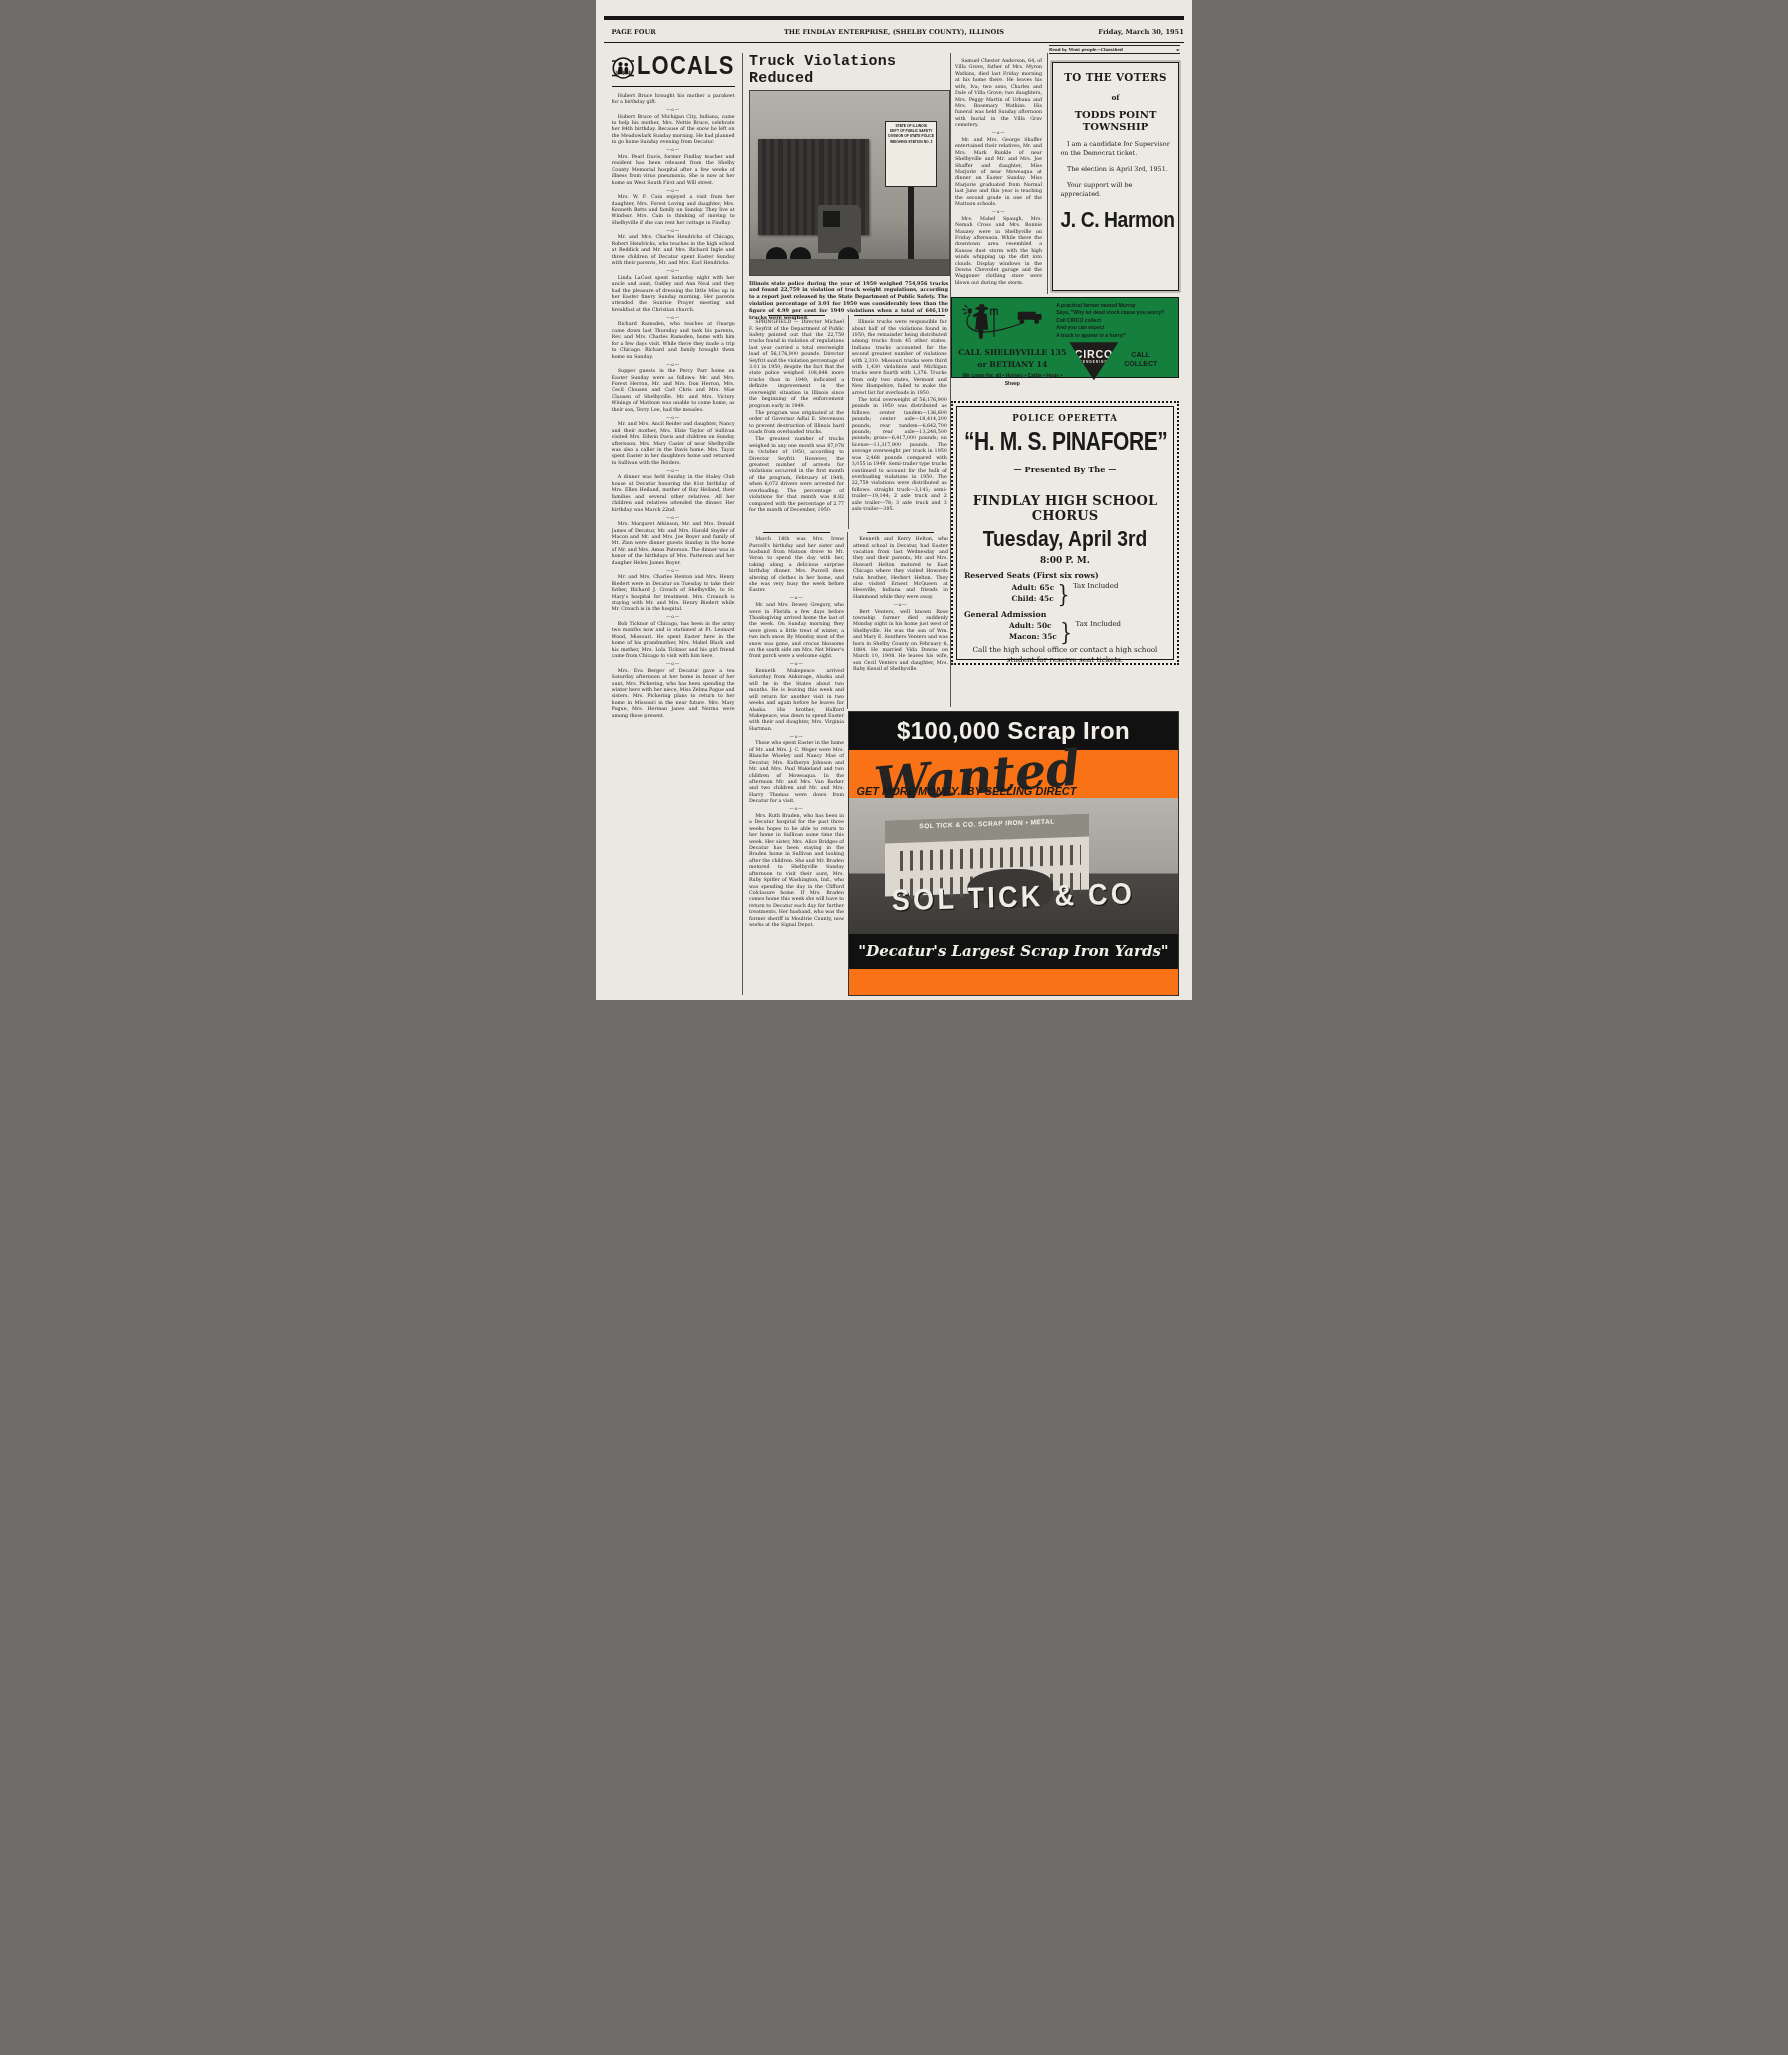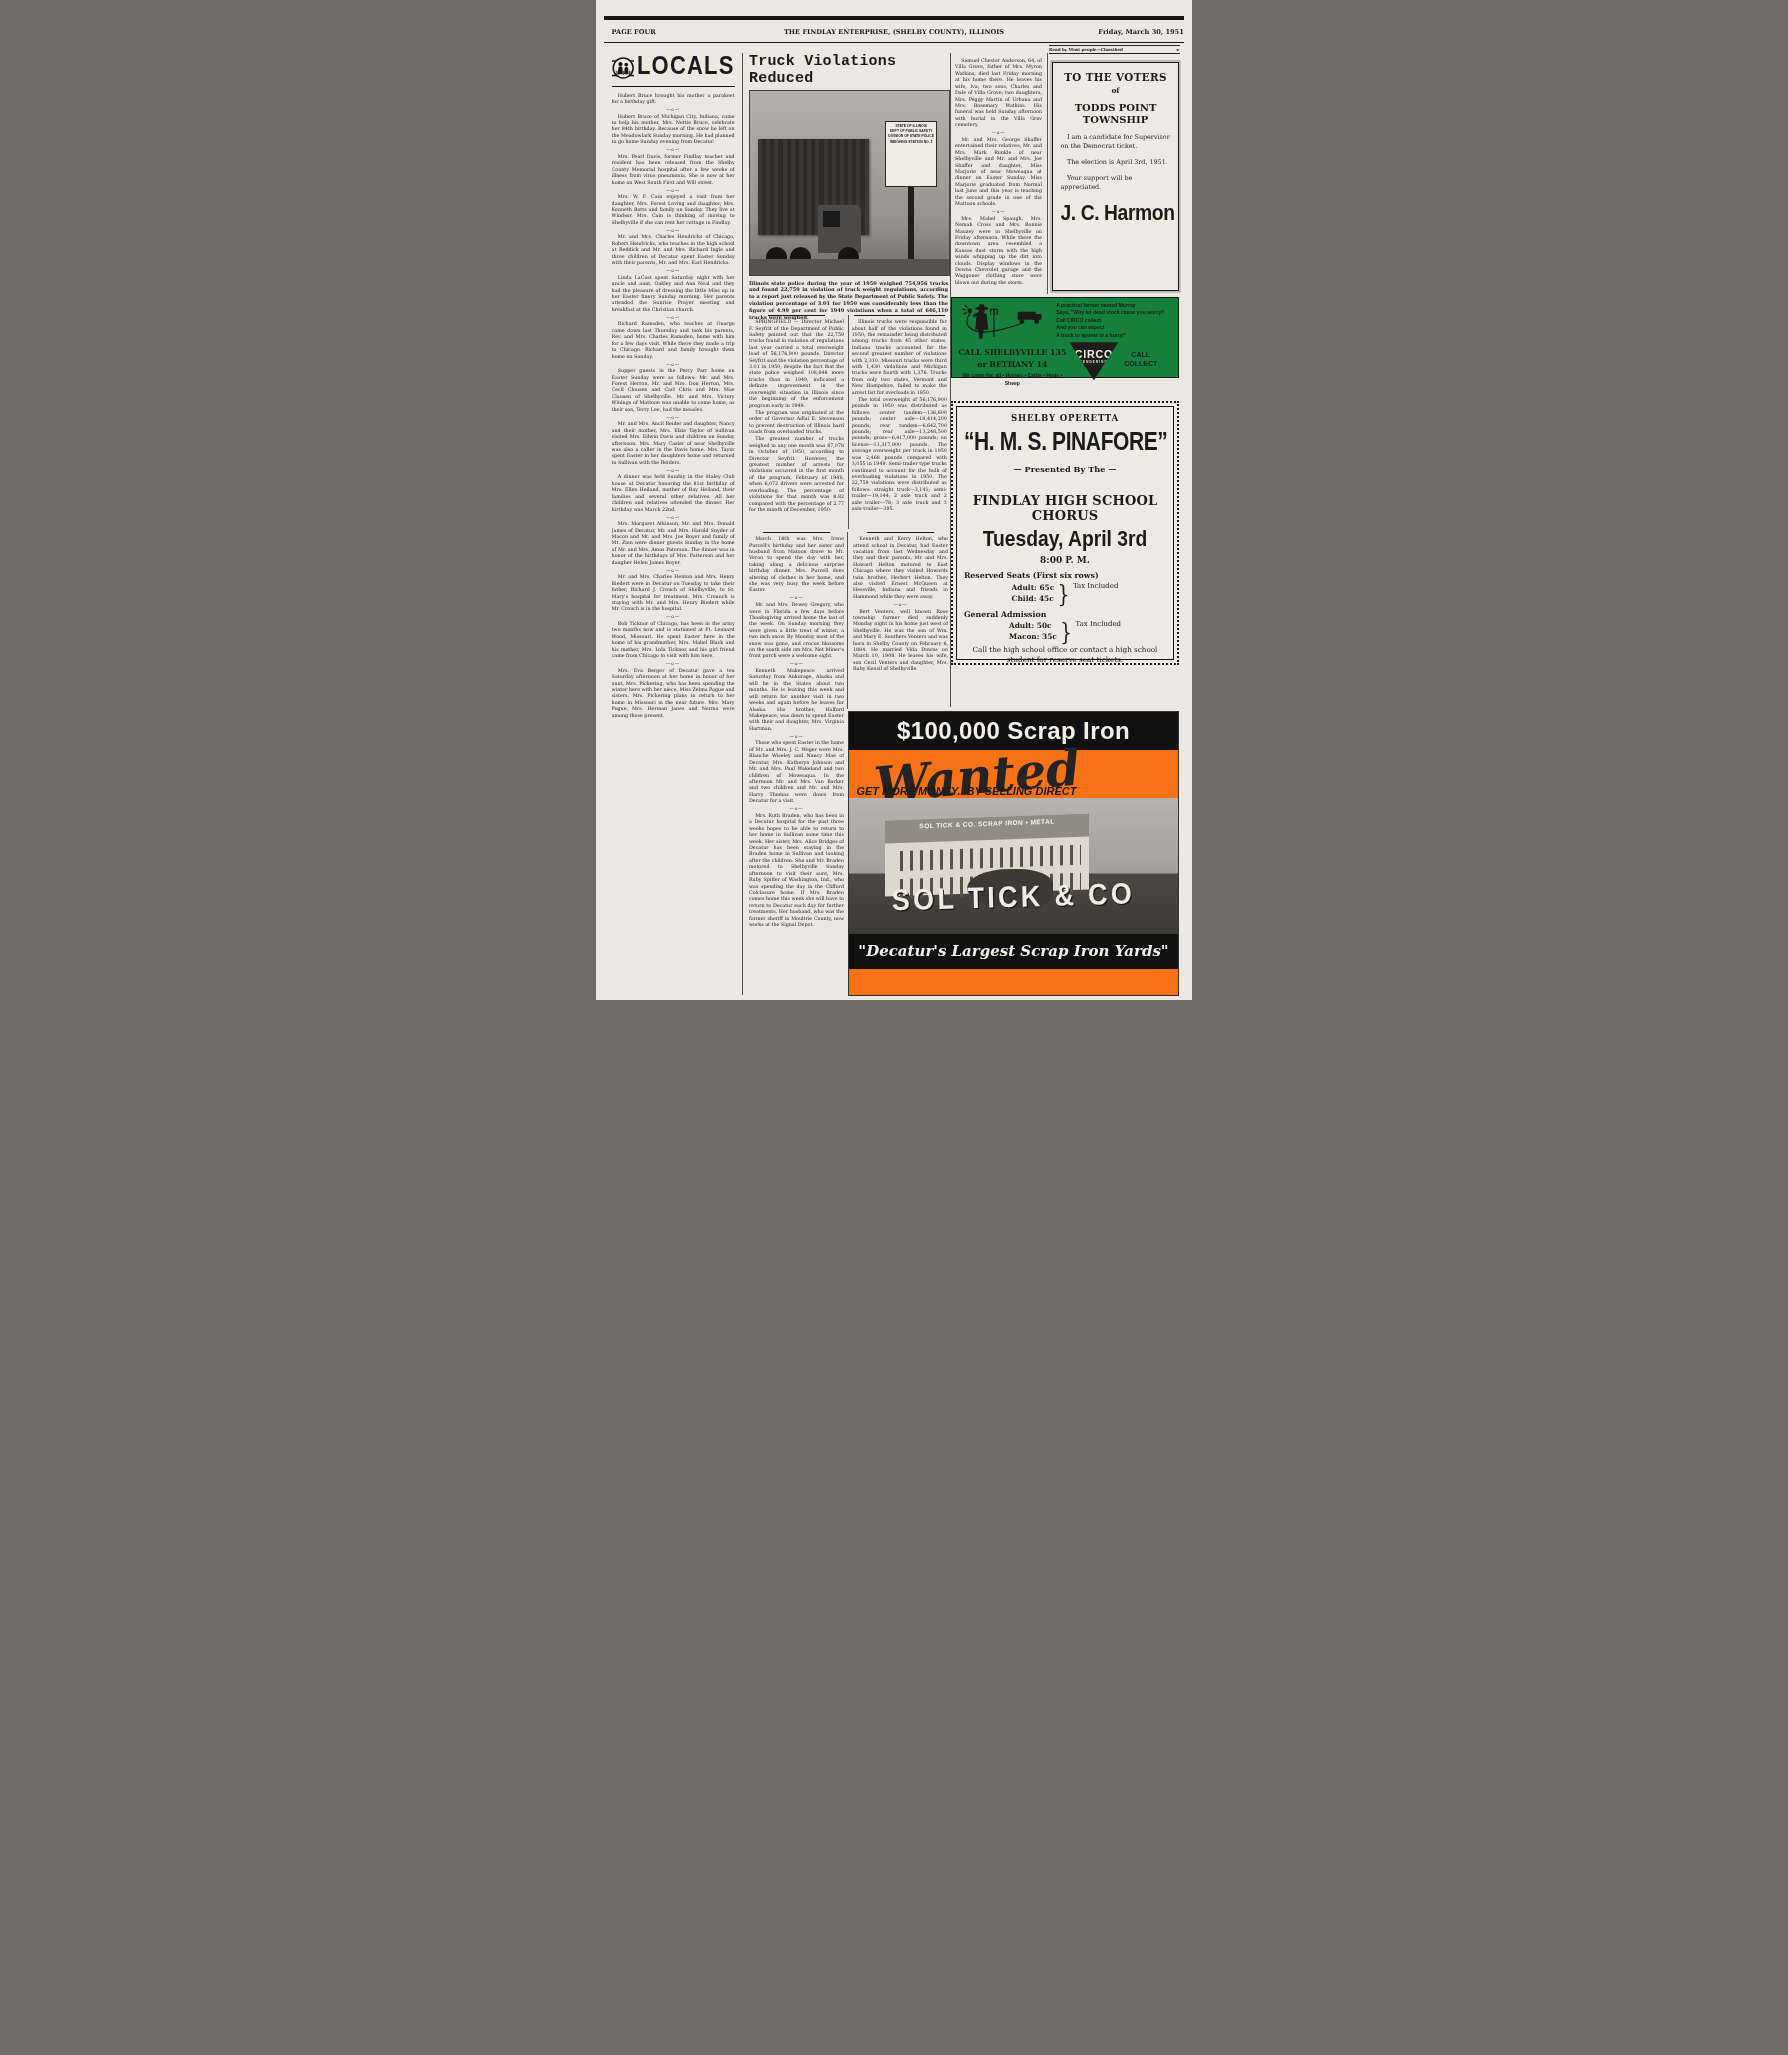--- a/index.html
+++ b/index.html
@@ -45,21 +45,21 @@
   .artcol.second .toprule{width:96%;}
   .artdiv{position:absolute;left:99px;top:0;bottom:0;width:0.4px;background:#55534f;}
   
   .colB{position:absolute;left:153px;top:532px;width:95px;height:464px;overflow:hidden;}
   .colC{position:absolute;left:257px;top:532px;width:95px;height:178px;overflow:hidden;}
   .colD{position:absolute;left:359px;top:58px;width:87px;height:233px;overflow:hidden;}
   
   .voters{position:absolute;left:456px;top:62px;width:127px;height:229px;border:1.2px solid #181818;box-shadow:0 0 0 0.8px #ebe8e1,0 0 0 1.2px #181818;
           background:#edeae3;padding:8.2px 7.4px;box-sizing:border-box;text-align:center;}
   .voters .t1{font-weight:bold;font-size:10.3px;letter-spacing:0.4px;}
-  .voters .t2{font-weight:bold;font-size:7.4px;margin-top:3px;}
+  .voters .t2{font-weight:bold;font-size:7.4px;margin-top:10px;}
   .voters .t3{font-weight:bold;font-size:10px;margin-top:6.6px;line-height:1.2;}
   .voters p{font-size:6.4px;text-align:left;text-indent:6.6px;line-height:1.35;margin:7.4px 0 0 0;}
   .voters .sig{font-family:"Liberation Sans",sans-serif;font-weight:bold;font-size:19.3px;letter-spacing:-0.4px;
                transform:scaleY(1.15);margin-top:10.7px;white-space:nowrap;}
   
   .circo{position:absolute;left:355px;top:297px;width:228px;height:81px;border:1.6px solid #161616;background:#15803d;
          box-sizing:border-box;padding:2.5px 3.3px;}
   .circo-top{display:flex;}
   .circo-art{width:46%;height:41px;position:relative;}
   .circo-verse{width:54%;font-family:"Liberation Sans",sans-serif;font-weight:bold;font-size:5.1px;line-height:1.45;padding-top:1.6px;}
@@ -311,21 +311,21 @@
       </div>
       <div class="collect">
         <div>CALL</div>
         <div>COLLECT</div>
       </div>
     </div>
   </div>
 
   <div class="pinafore">
     <div class="pin-inner">
-      <div class="pin-kicker">SHELBY OPERETTA</div>
+      <div class="pin-kicker">POLICE OPERETTA</div>
       <div class="pin-title">“H. M. S. PINAFORE”</div>
       <div class="pin-presented">— Presented By The —</div>
       <div class="pin-group">FINDLAY HIGH SCHOOL CHORUS</div>
       <div class="pin-date">Tuesday, April 3rd</div>
       <div class="pin-time">8:00 P. M.</div>
       <div class="pin-sec">Reserved Seats (First six rows)</div>
       <div class="price-row">
         <div class="price-col">
           <div>Adult: 65c</div>
           <div>Child: 45c</div>

